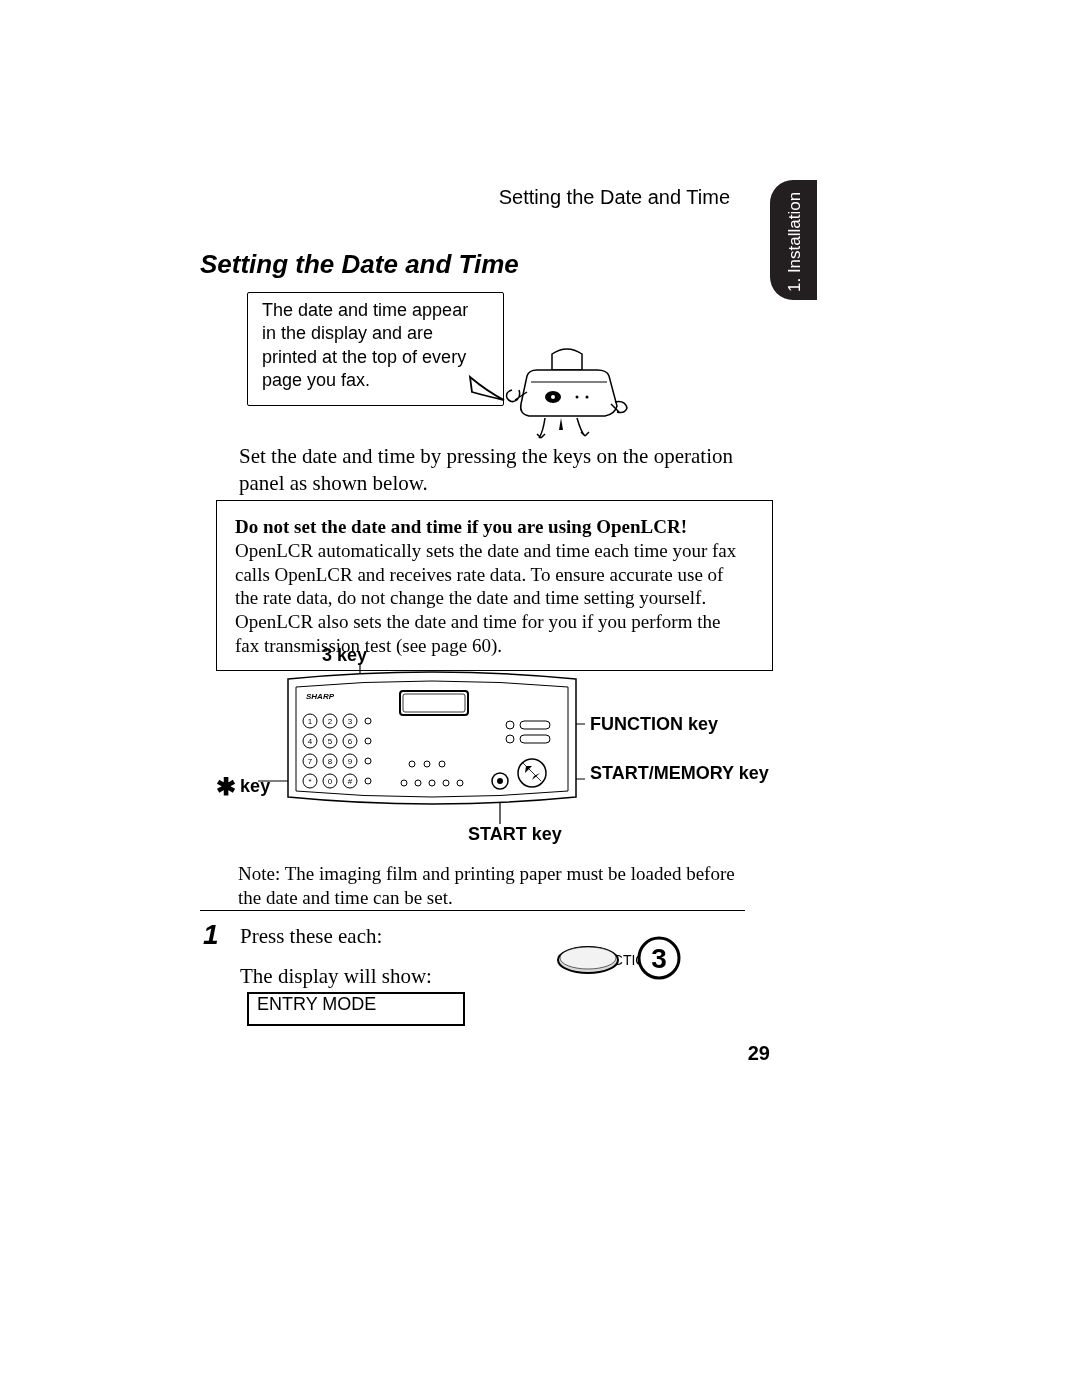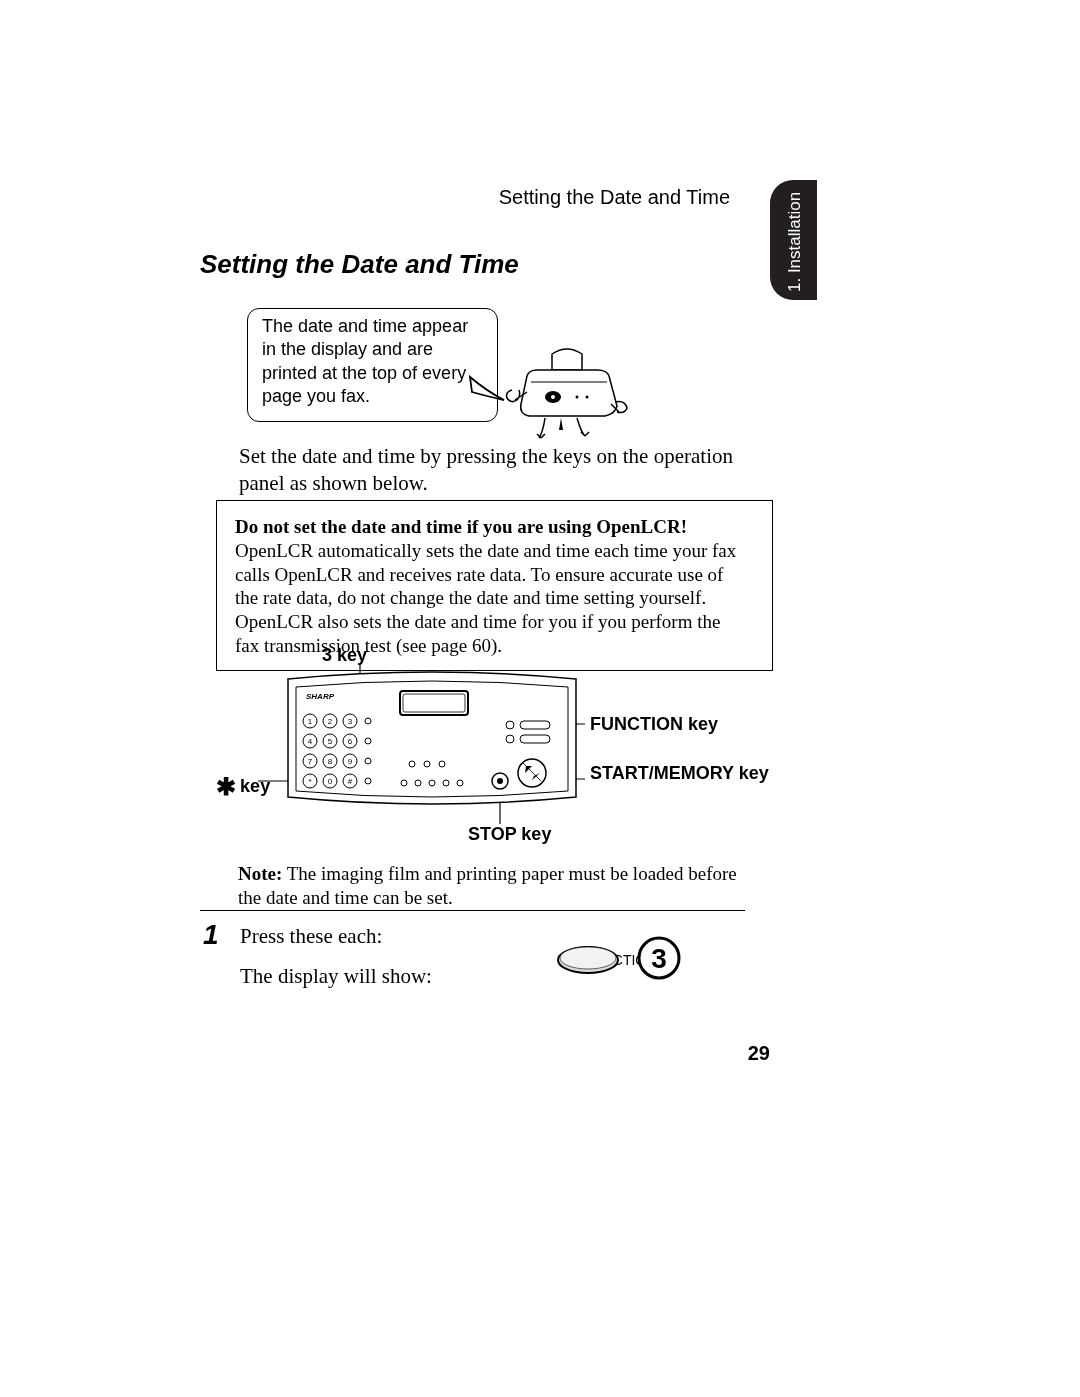--- a/index.html
+++ b/index.html
@@ -51,26 +51,26 @@
     left: 200px;
     top: 205px;
     font-family: Arial, Helvetica, sans-serif;
     font-style: italic;
     font-weight: bold;
     font-size: 26px;
   }
   .speech-bubble {
     position: absolute;
     left: 247px;
-    top: 264px;
+    top: 248px;
     width: 225px;
     height: 100px;
     border: 1.8px solid #000;
-    border-radius: 12px;
-    padding: 6px 10px 6px 14px;
+    border-radius: 2px;
+    padding: 6px 16px 6px 14px;
     font-family: Arial, Helvetica, sans-serif;
     font-size: 18px;
     line-height: 1.3;
   }
   .speech-tail {
     position: absolute;
     left: 468px;
     top: 330px;
   }
   .machine-illus {
@@ -118,21 +118,21 @@
   }
   .note-para {
     position: absolute;
     left: 238px;
     top: 818px;
     width: 500px;
     font-size: 19px;
     line-height: 1.25;
   }
   .note-para .note-label {
-    font-weight: bold;
+    font-weight: normal;
   }
   .hr1 {
     position: absolute;
     left: 200px;
     top: 866px;
     width: 545px;
     border-top: 1.2px solid #000;
   }
   .step-num {
     position: absolute;
@@ -233,21 +233,21 @@
   <div class="para1">Set the date and time by pressing the keys on the operation panel as shown below.</div>
 
   <div class="warn-box">
     <div class="wb-title">Do not set the date and time if you are using OpenLCR!</div>
     <div>OpenLCR automatically sets the date and time each time your fax calls OpenLCR and receives rate data. To ensure accurate use of the rate data, do not change the date and time setting yourself. OpenLCR also sets the date and time for you if you perform the fax transmission test (see page 60).</div>
   </div>
 
   <div class="panel-label" style="left:322px; top:601px;">3 key</div>
   <div class="panel-label" style="left:590px; top:670px;">FUNCTION key</div>
   <div class="panel-label" style="left:590px; top:720px; width:160px; line-height:1.1;">START/MEMORY key</div>
-  <div class="panel-label" style="left:468px; top:780px;">STOP key</div>
+  <div class="panel-label" style="left:468px; top:780px;">START key</div>
   <div style="position:absolute; left:216px; top:726px;">
     <span style="font-family:Arial,Helvetica,sans-serif; font-weight:bold; font-size:24px; position:relative; top:3px;">✱</span>
     <span class="panel-label" style="position:static;text-align:center;">key</span>
   </div>
 
   <svg style="position:absolute; left:200px; top:595px; width:560px; height:200px; pointer-events:none;">
     <line x1="160" y1="25" x2="160" y2="78" stroke="#000" stroke-width="1.2"></line>
     <line x1="58" y1="142" x2="110" y2="142" stroke="#000" stroke-width="1.2"></line>
     <line x1="300" y1="185" x2="300" y2="152" stroke="#000" stroke-width="1.2"></line>
     <line x1="347" y1="85" x2="385" y2="85" stroke="#000" stroke-width="1.2"></line>
@@ -337,16 +337,19 @@
   <svg class="func-btn-svg" width="70" height="32">
     <ellipse cx="35" cy="16" rx="30" ry="13" fill="#d9d9d9" stroke="#000" stroke-width="2"></ellipse>
     <ellipse cx="35" cy="14" rx="28" ry="11" fill="#f2f2f2" stroke="#000" stroke-width="0.6"></ellipse>
   </svg>
 
   <svg class="key3-svg" width="46" height="46">
     <circle cx="23" cy="23" r="20" fill="#fff" stroke="#000" stroke-width="3"></circle>
     <text x="23" y="33" font-family="Arial" font-size="28" font-weight="bold" text-anchor="middle">3</text>
   </svg>
 
+  <div class="lcd-box">
+    <span>ENTRY MODE</span>
+  </div>
 
   <div class="page-num">29</div>
 
 </div>
 
 </body></html>

